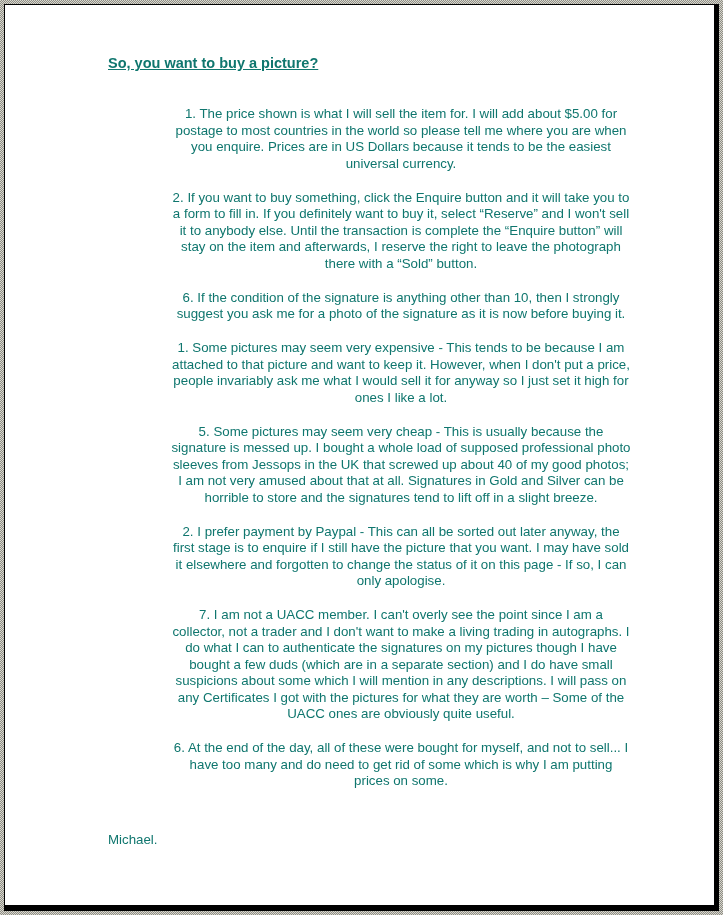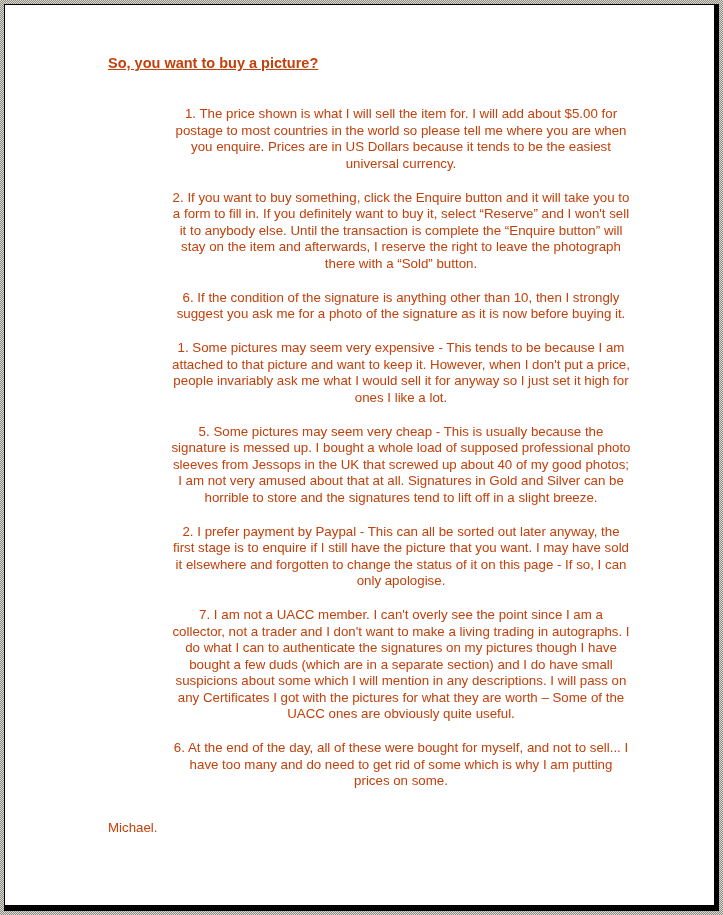--- a/index.html
+++ b/index.html
@@ -24,21 +24,21 @@
   .page {
     box-sizing: border-box;
     width: 100%;
     height: 100%;
     background: #ffffff;
     border: 1px solid #000000;
     border-right-width: 5px;
     border-bottom-width: 6px;
     padding: 50px 20px 0 103px;
     overflow: hidden;
-    color: #c2410c;
+    color: #0f766e;
   }
 
   .title {
     font-size: 14.5px;
     line-height: 17px;
     font-weight: bold;
     text-decoration: underline;
     margin: 0 0 34px 0;
   }
 
@@ -46,21 +46,21 @@
     font-size: 13.3px;
     line-height: 16.5px;
     white-space: pre;       
     margin: 0 0 17.5px 0;
     text-align: center;
   }
 
   .signature {
     font-size: 13.3px;
     line-height: 16.5px;
-    margin-top: 30px;
+    margin-top: 42px;
     white-space: pre;
   }
 </style>
 </head>
 <body>
 
 <div class="frame">
   <div class="page">
 
     <h1 class="title">So, you want to buy a picture?</h1>

